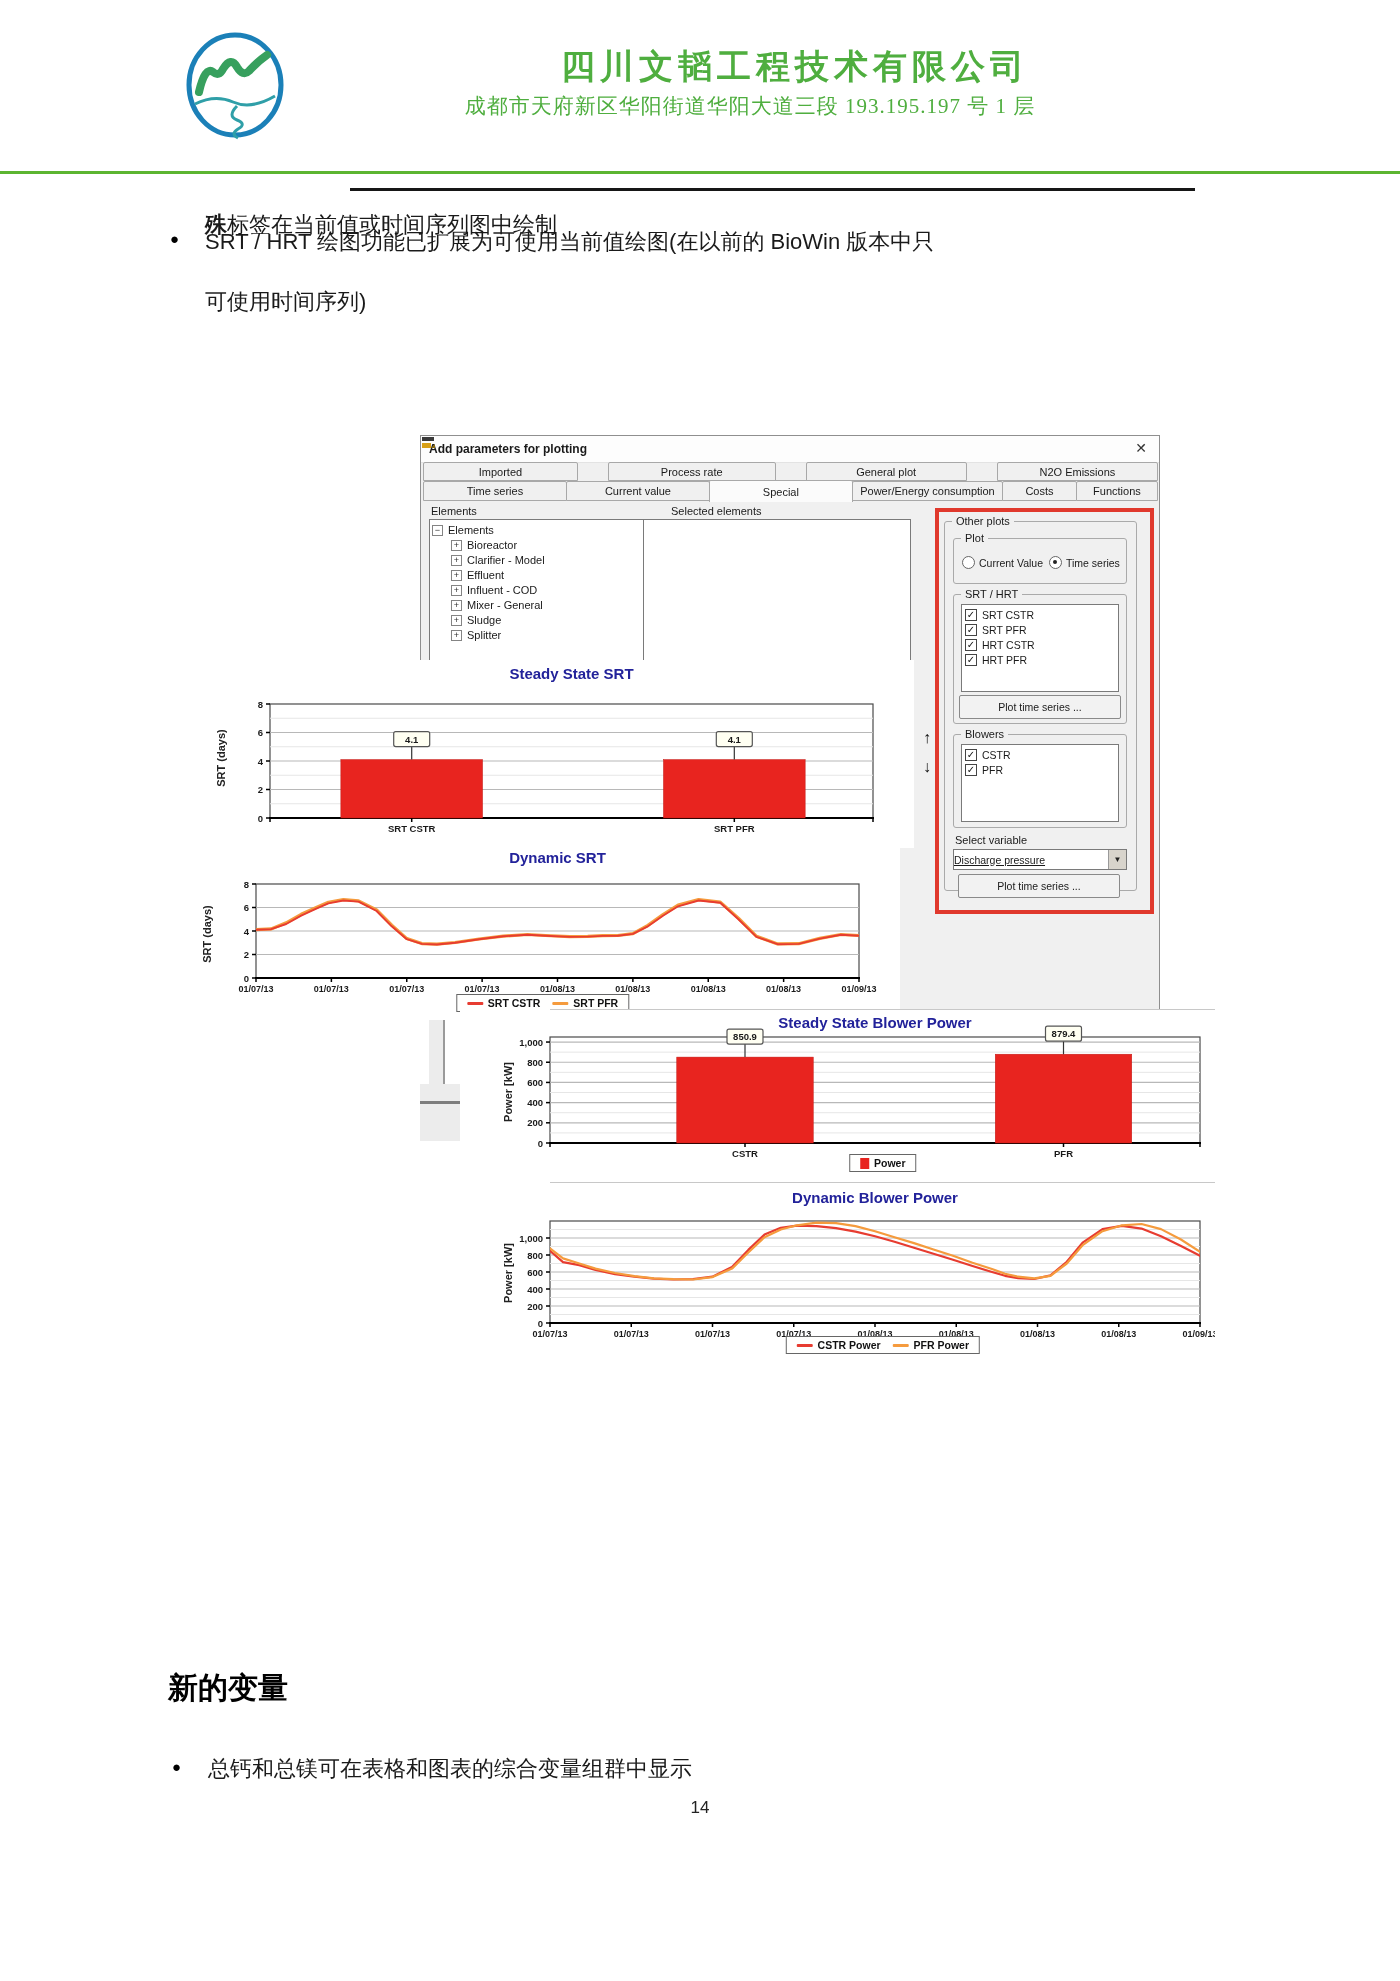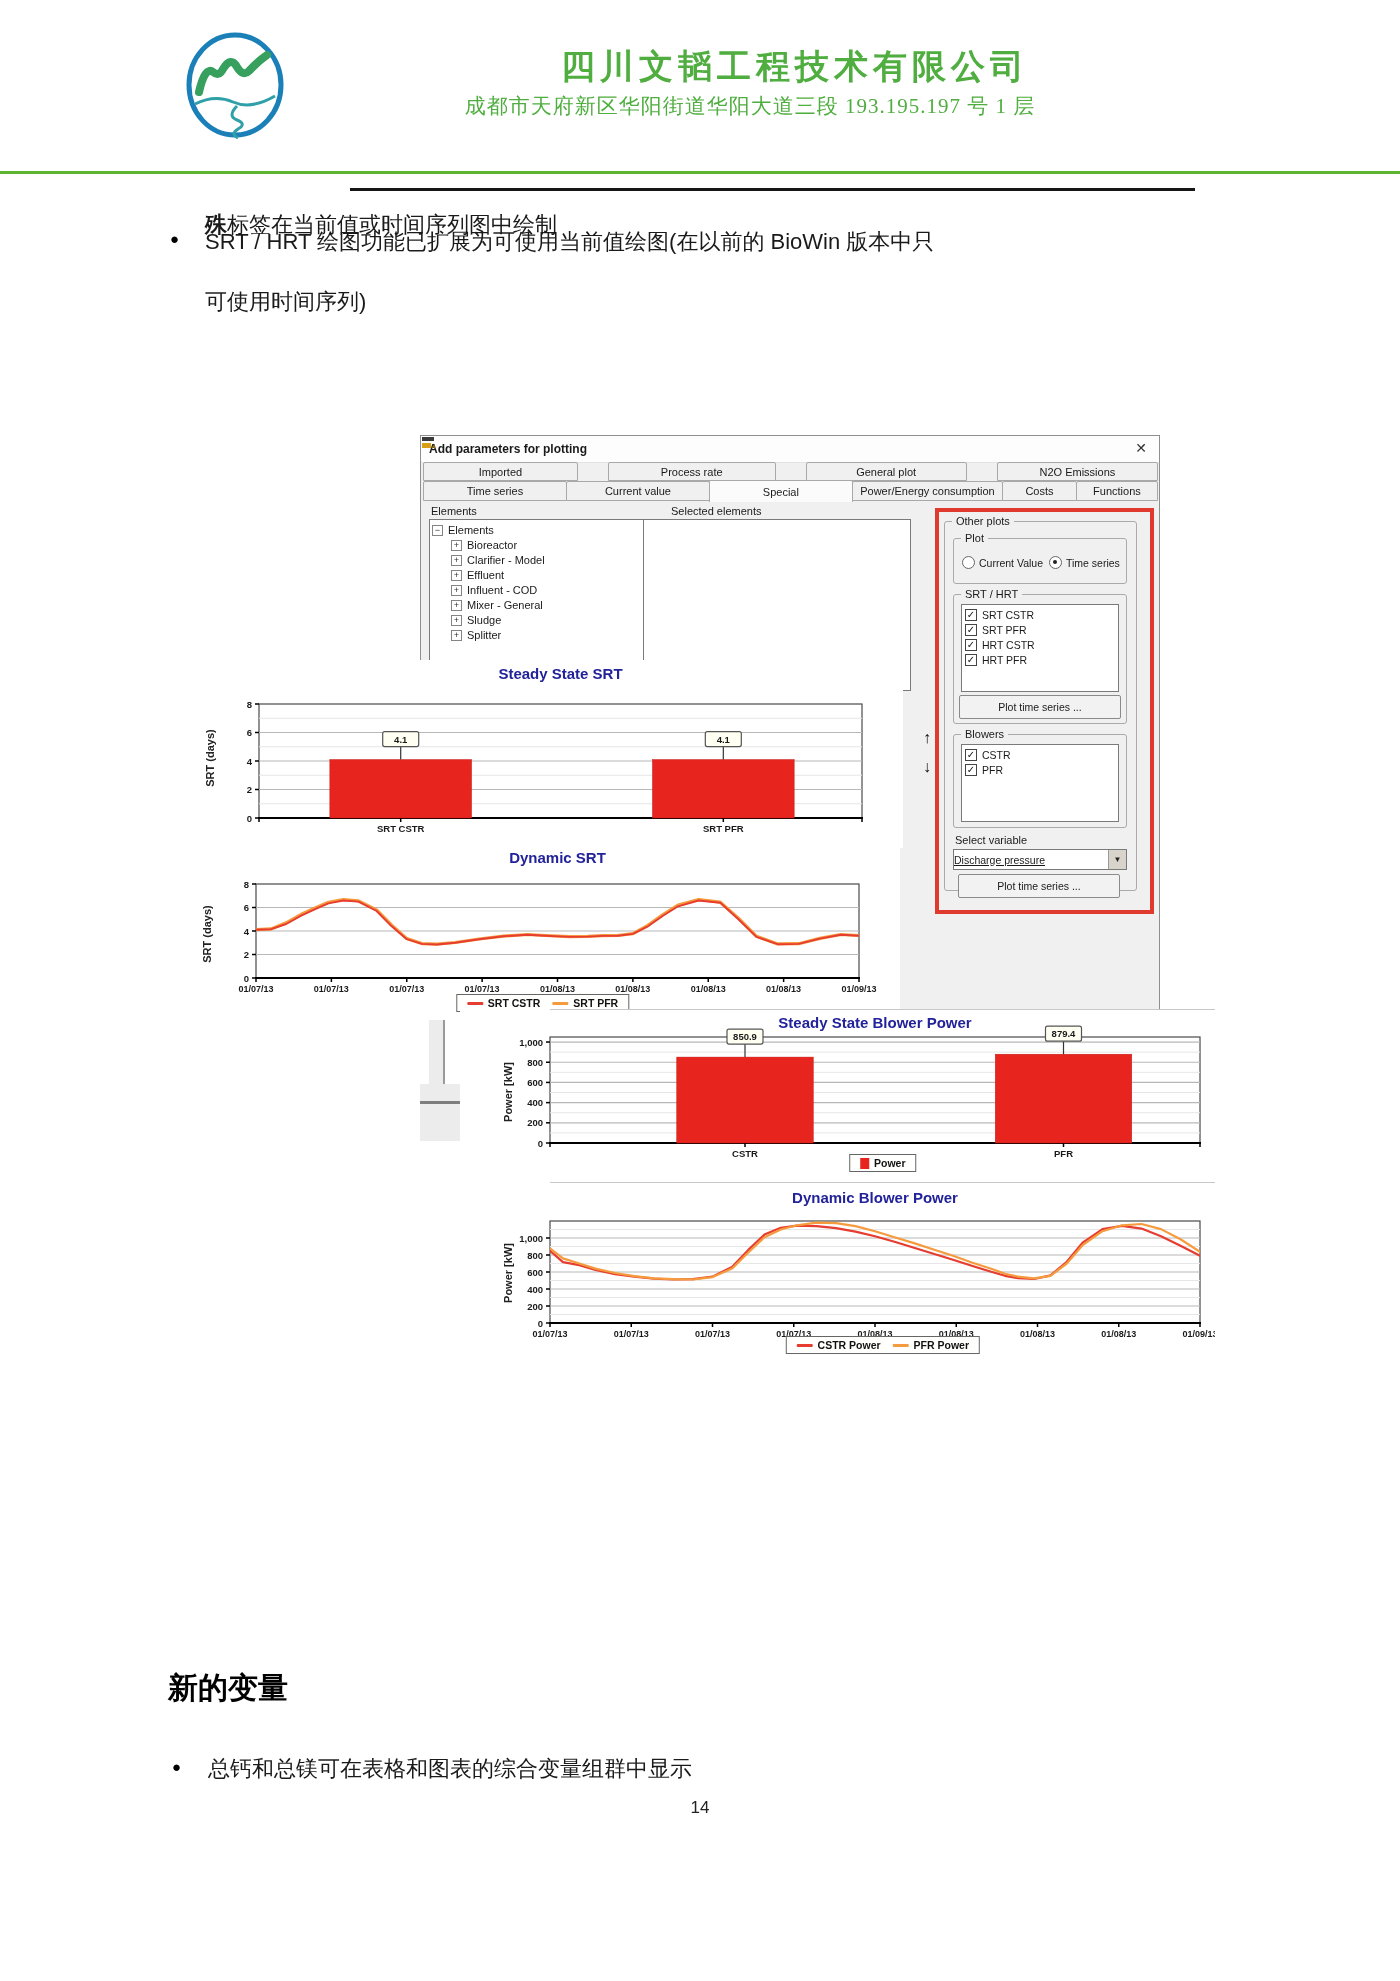--- a/index.html
+++ b/index.html
@@ -194,21 +194,21 @@
         <div class="btn" style="left:13px;top:352px;width:160px;height:22px;">Plot time series ...</div>
       </div>
     </div>
   </div>
 
   <div class="abs grayA"></div>
   <div class="abs grayB"></div>
   <div class="abs darkline"></div>
   <div class="abs grayC"></div>
 
-  <div class="abs chart" style="left:188px;top:660px;width:715px;height:188px;">
+  <div class="abs chart" style="left:199px;top:660px;width:715px;height:188px;">
     <div class="ctitle" style="left:71px;top:5px;width:603px;">Steady State SRT</div>
     <div class="ylab" style="left:-18px;top:92px;width:80px;">SRT (days)</div>
     <svg id="csvg0" width="715" height="188">
         <rect x="71" y="44" width="603" height="114" fill="#ffffff" stroke="#4a4a4a" stroke-width="1.2"></rect>
         <line x1="71" x2="674" y1="143.75" y2="143.75" stroke="#e6e6e6" stroke-width="1"></line>
         <line x1="71" x2="674" y1="115.25" y2="115.25" stroke="#e6e6e6" stroke-width="1"></line>
         <line x1="71" x2="674" y1="86.75" y2="86.75" stroke="#e6e6e6" stroke-width="1"></line>
         <line x1="71" x2="674" y1="58.25" y2="58.25" stroke="#e6e6e6" stroke-width="1"></line>
         <line x1="67" x2="71" y1="158" y2="158" stroke="#000" stroke-width="1.5"></line>
         <text x="64" y="161.5" text-anchor="end" font-size="9.5" font-weight="bold" fill="#1a1a1a">0</text>

